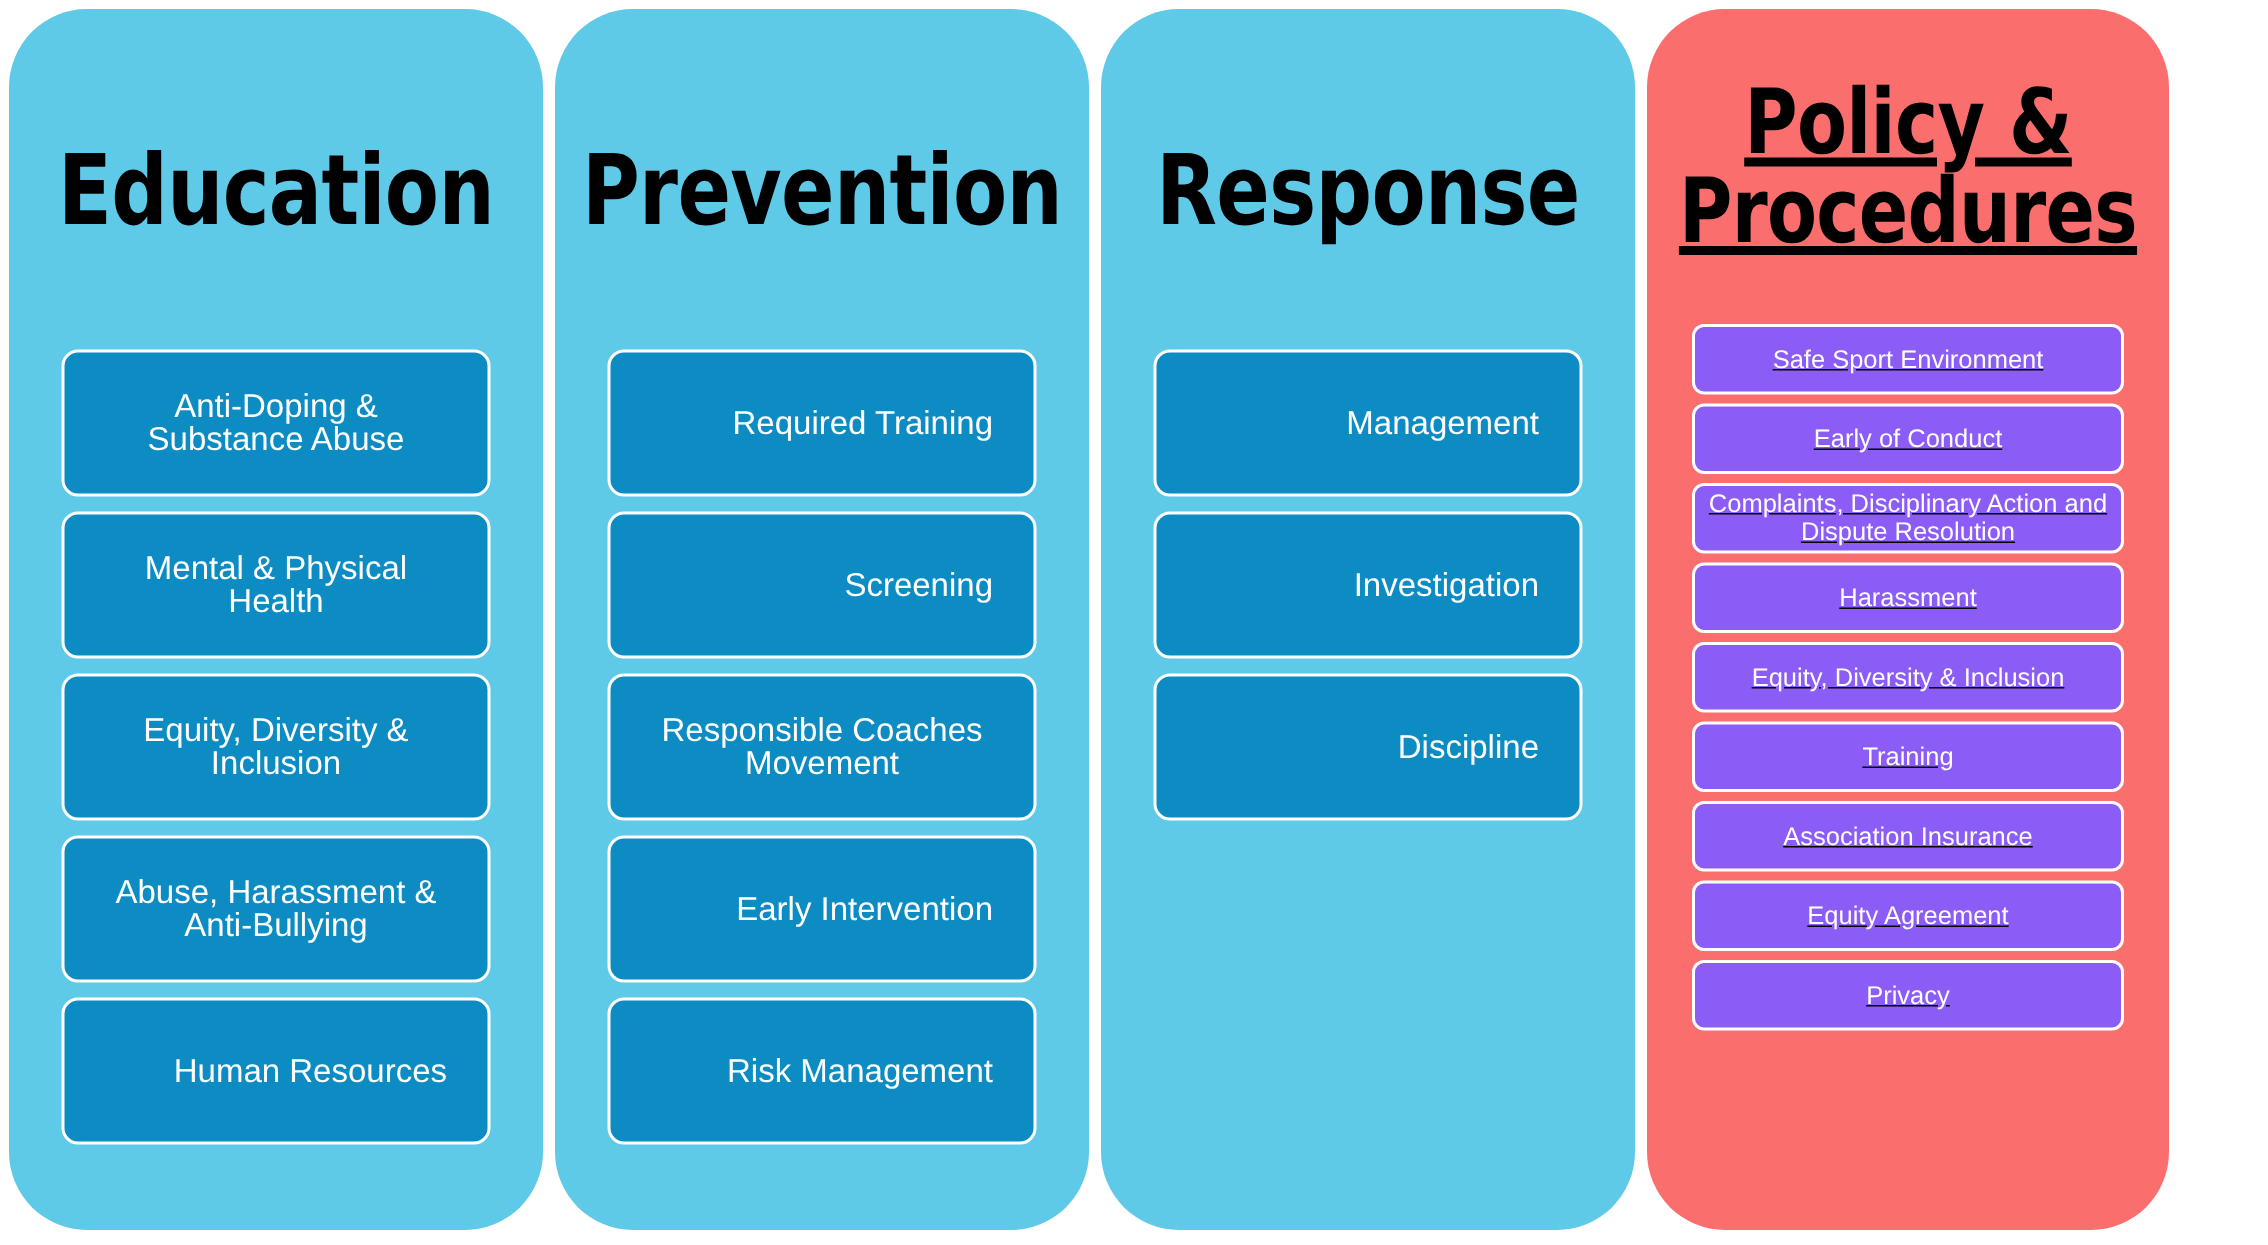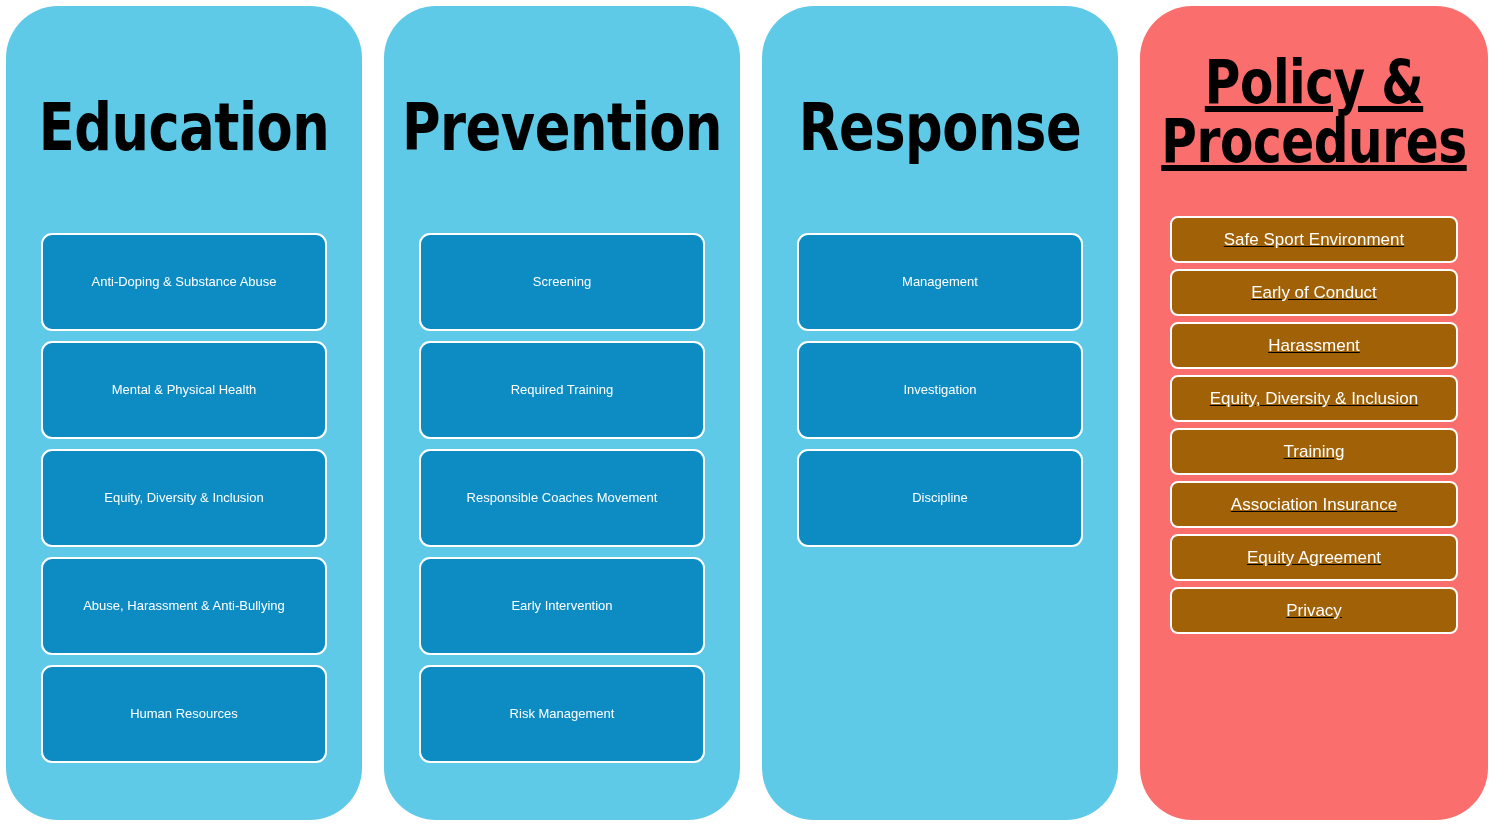--- a/index.html
+++ b/index.html
@@ -16,21 +16,21 @@
 
   #board {
     position: relative;
     width: 1396px;
     height: 830px;
     box-sizing: border-box;
     display: flex;
     flex-direction: row;
     align-items: stretch;
     padding: 6px 7px 10px 6px;
-    gap: 22px;
+    gap: 8px;
   }
 
   .column {
     position: relative;
     box-sizing: border-box;
     border-radius: 52px;
     display: flex;
     flex-direction: column;
     align-items: center;
     overflow: hidden;
@@ -104,27 +104,28 @@
     display: flex;
     align-items: center;
     justify-content: center;
     border: 2px solid #ffffff;
   }
 
   .chip-blue {
     background: #0D8CC4;
     height: 98px;
     border-radius: 11px;
-    font-size: 13px;
+    font-size: 22px;
     line-height: 22px;
     padding: 0 27px;
+    justify-content: flex-end;
   }
 
   .chip-red {
-    background: #a16207;
+    background: #8b5cf6;
     height: 47px;
     border-radius: 8px;
     font-size: 17px;
     line-height: 19px;
     padding: 0 8px;
   }
 
   .chip-label {
     display: block;
   }
@@ -152,24 +153,24 @@
       <div class="chip chip-blue">
         <span class="chip-label">Human Resources</span>
       </div>
     </div>
   </div>
 
   <div class="column col-prevention">
     <div class="col-header">Prevention</div>
     <div class="items items-blue">
       <div class="chip chip-blue">
+        <span class="chip-label">Required Training</span>
+      </div>
+      <div class="chip chip-blue">
         <span class="chip-label">Screening</span>
-      </div>
-      <div class="chip chip-blue">
-        <span class="chip-label">Required Training</span>
       </div>
       <div class="chip chip-blue">
         <span class="chip-label">Responsible Coaches Movement</span>
       </div>
       <div class="chip chip-blue">
         <span class="chip-label">Early Intervention</span>
       </div>
       <div class="chip chip-blue">
         <span class="chip-label">Risk Management</span>
       </div>
@@ -194,20 +195,23 @@
   <div class="column col-policy">
     <div class="col-header">Policy &amp; Procedures</div>
     <div class="items items-red">
       <div class="chip chip-red">
         <span class="chip-label">Safe Sport Environment</span>
       </div>
       <div class="chip chip-red">
         <span class="chip-label">Early of Conduct</span>
       </div>
       <div class="chip chip-red">
+        <span class="chip-label">Complaints, Disciplinary Action and Dispute Resolution</span>
+      </div>
+      <div class="chip chip-red">
         <span class="chip-label">Harassment</span>
       </div>
       <div class="chip chip-red">
         <span class="chip-label">Equity, Diversity &amp; Inclusion</span>
       </div>
       <div class="chip chip-red">
         <span class="chip-label">Training</span>
       </div>
       <div class="chip chip-red">
         <span class="chip-label">Association Insurance</span>

